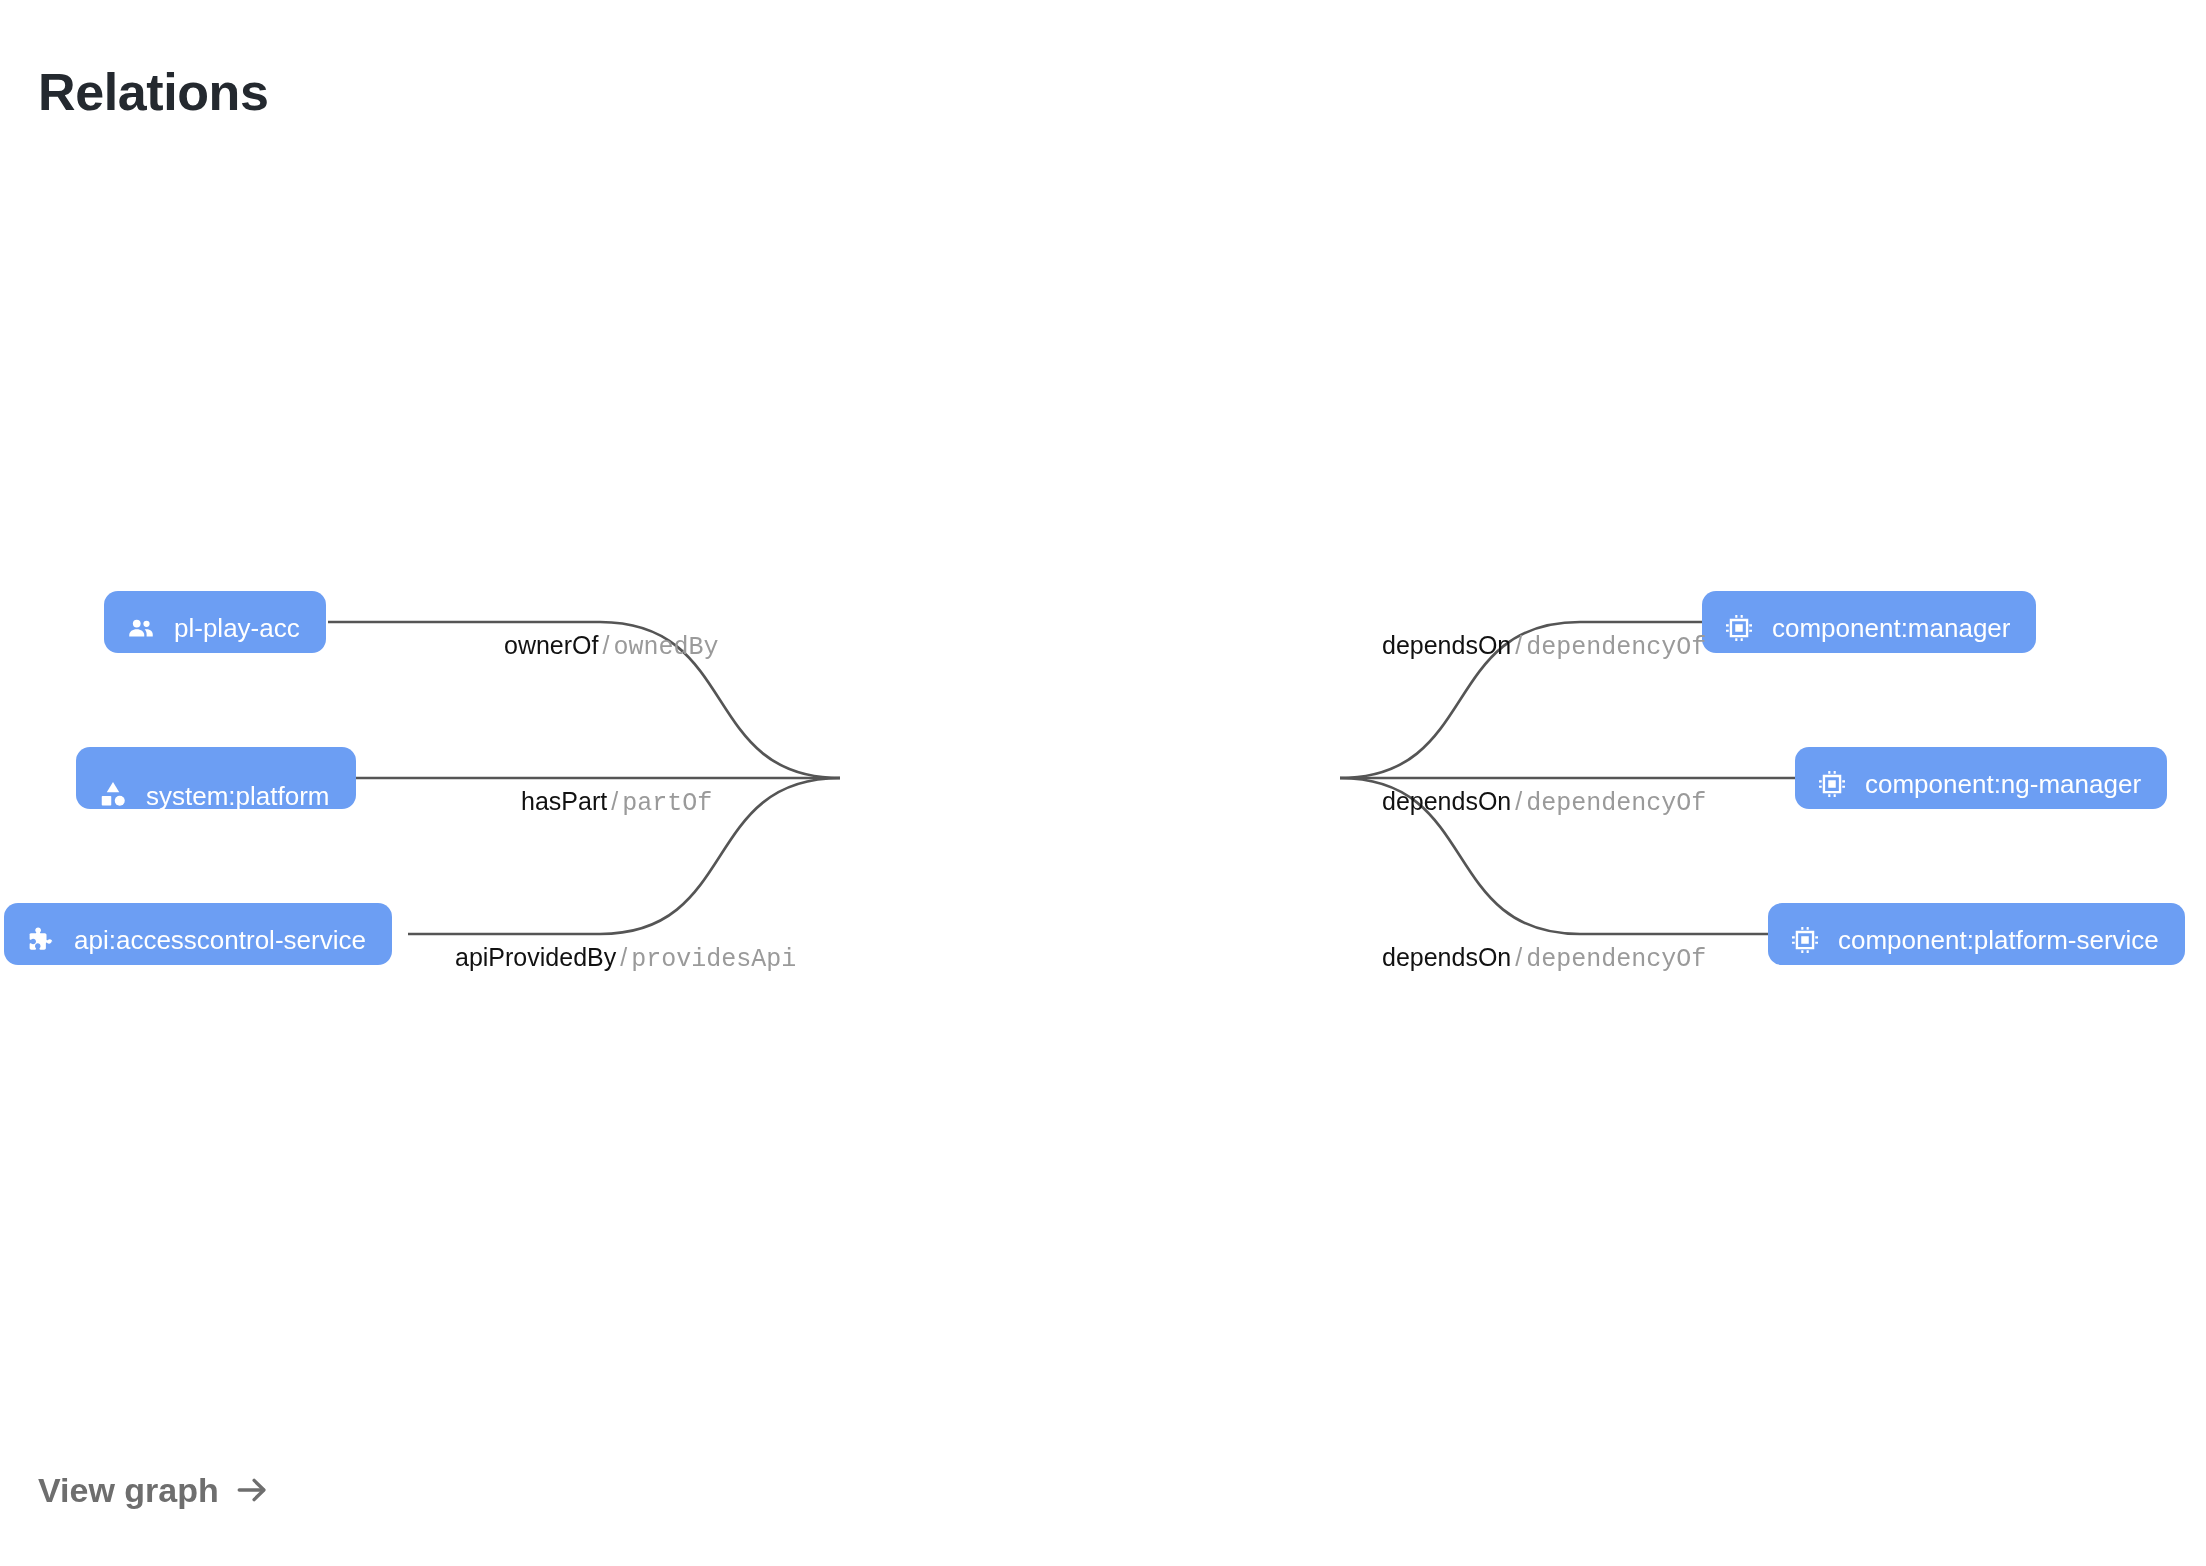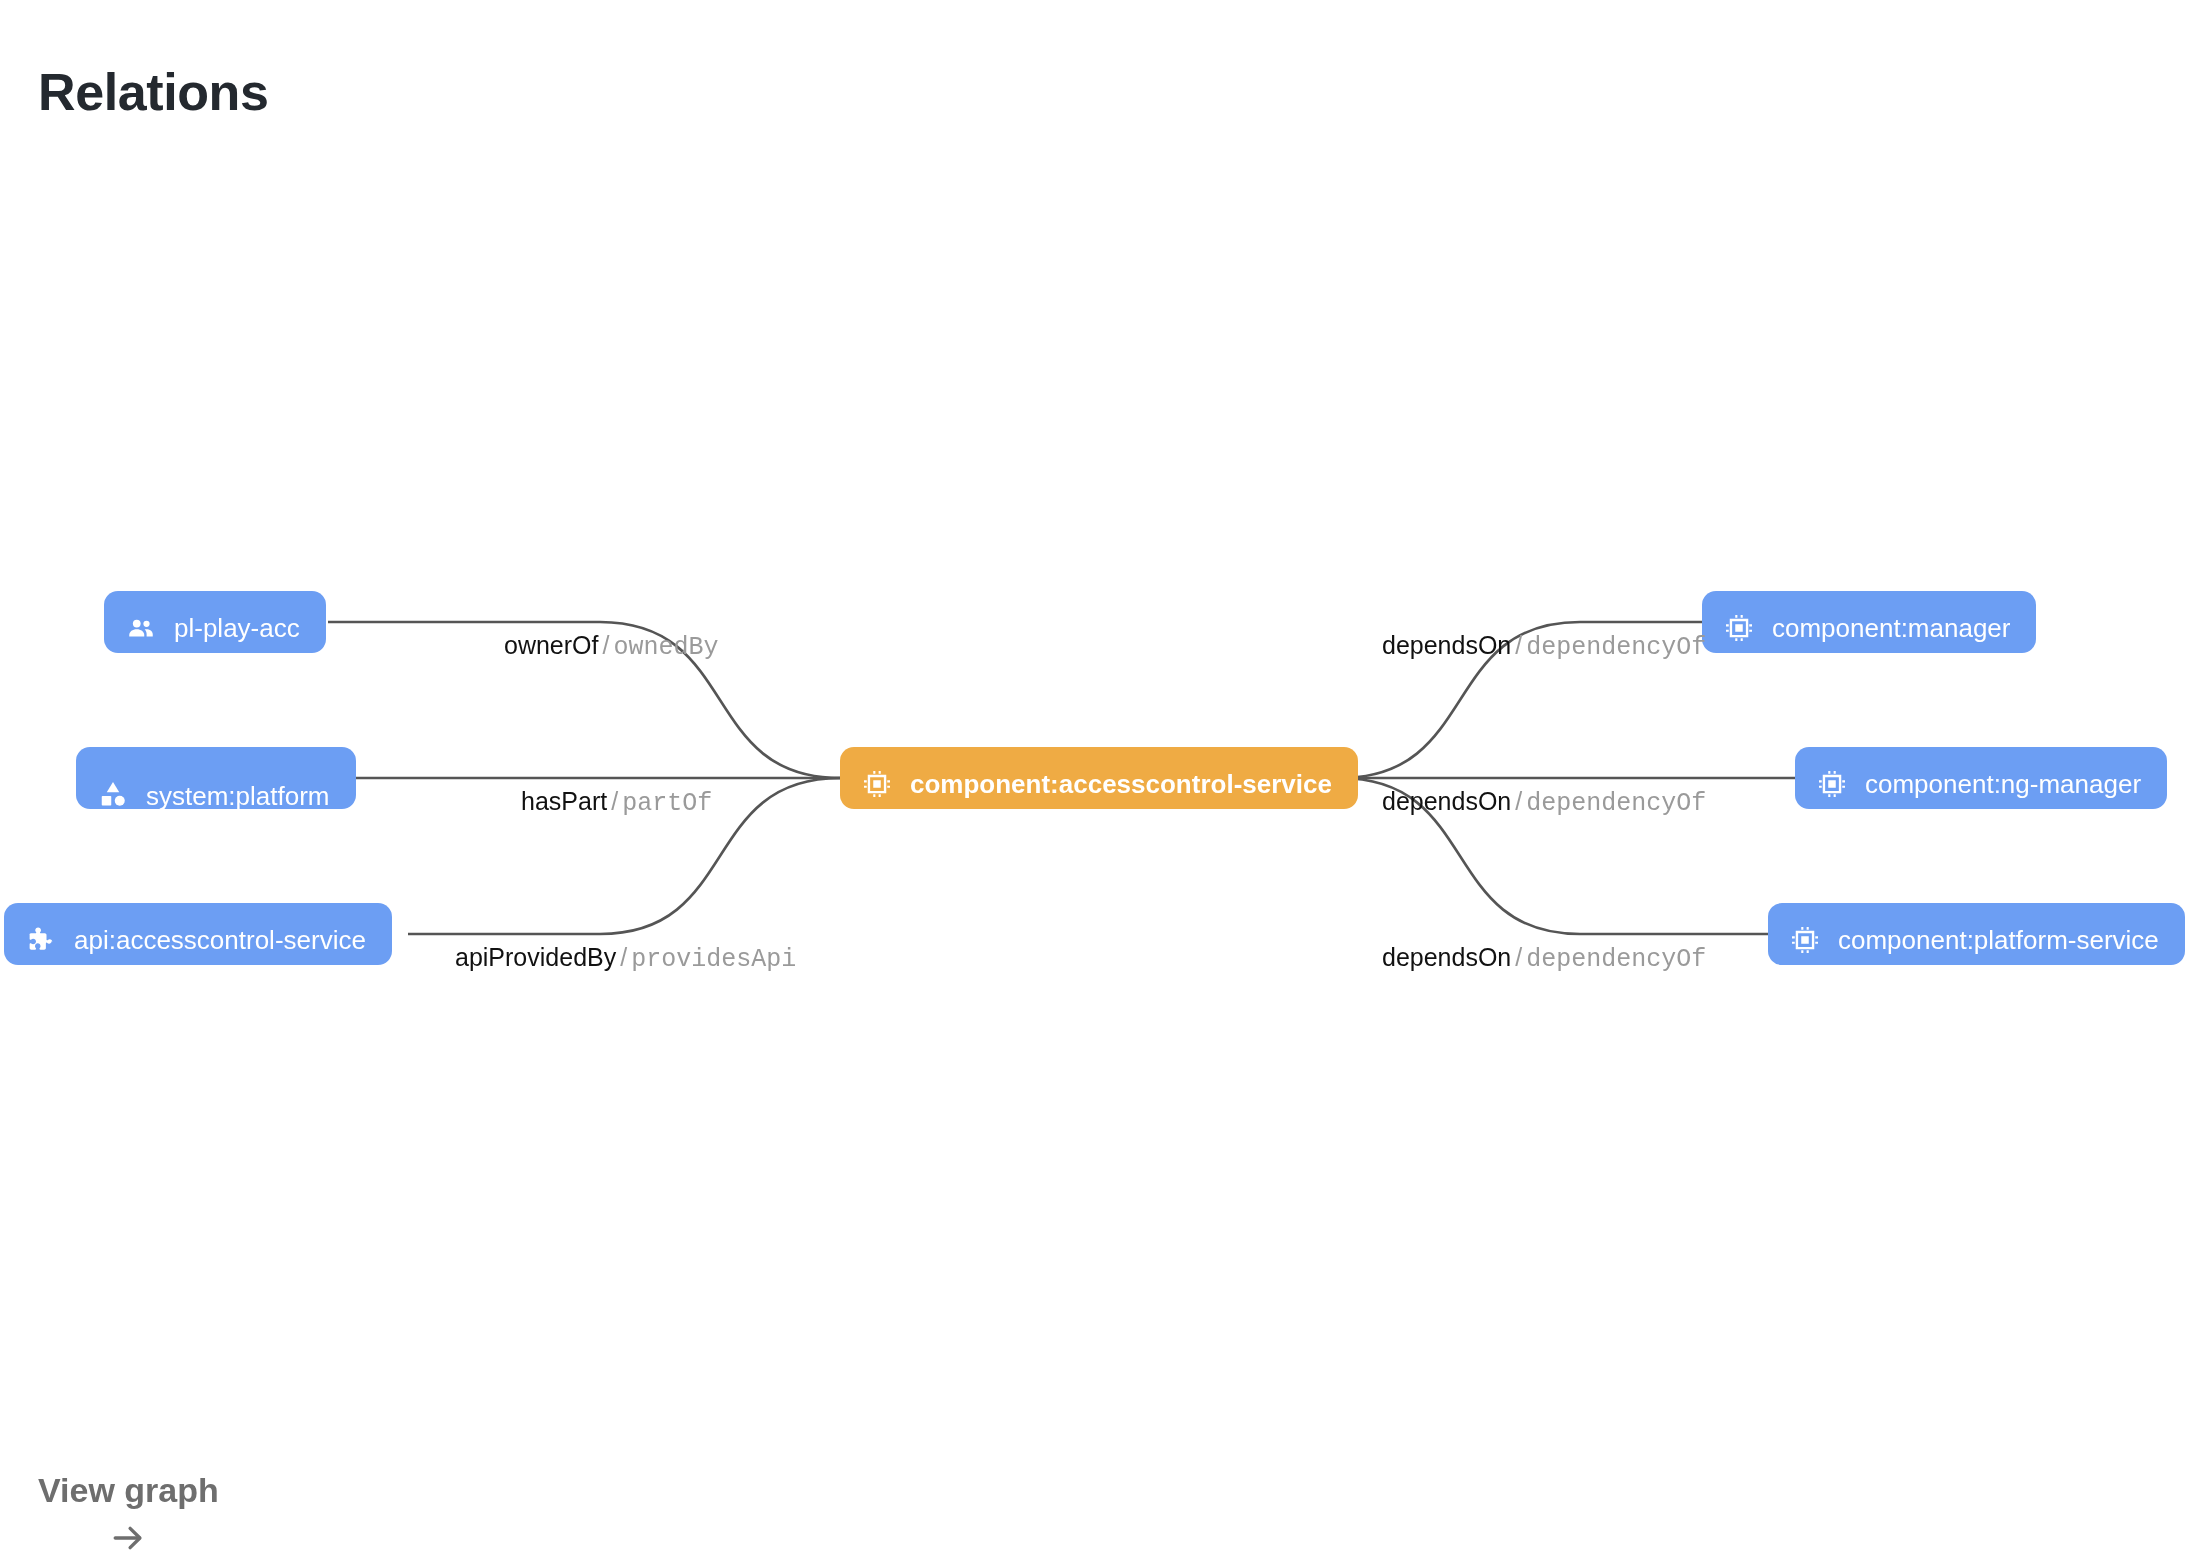--- a/index.html
+++ b/index.html
@@ -100,21 +100,20 @@
     top: 1473px;
     display: inline-flex;
     align-items: center;
     gap: 14px;
     font-size: 34px;
     font-weight: 700;
     color: #6e6e6e;
     text-decoration: none;
     cursor: pointer;
     line-height: 1;
-    flex-direction: column;
   }
   #view-graph-link .arrow-icon {
     display: inline-flex;
     align-items: center;
   }
 </style>
 </head>
 <body>
 
 <div id="page">
@@ -163,30 +162,20 @@
 
     <div class="node blue" style="left:4px; top:903px;">
       <span class="node-icon">
         <svg width="30" height="30" viewBox="0 0 24 24" fill="#ffffff" xmlns="http://www.w3.org/2000/svg">
           <path d="M20.6 12.6c0 1.3-1 2.3-2.2 2.3-.6 0-1-.2-1.4-.6-.2-.2-.5-.3-.7-.2-.3.1-.4.4-.4.7v3.5c0 .8-.6 1.4-1.4 1.4h-3c-.3 0-.6-.2-.7-.5s0-.6.2-.8c.4-.4.6-.9.6-1.5 0-1.3-1-2.3-2.2-2.3s-2.2 1-2.2 2.3c0 .6.2 1.1.6 1.5.2.2.3.5.2.8s-.4.5-.7.5h-3c-.8 0-1.4-.6-1.4-1.4v-3c0-.3.2-.6.5-.7s.6 0 .8.2c.4.4.9.6 1.5.6 1.3 0 2.3-1 2.3-2.2s-1-2.2-2.3-2.2c-.6 0-1.1.2-1.5.6-.2.2-.5.3-.8.2s-.5-.4-.5-.7v-3C2.6 7.2 3.2 6.6 4 6.6h3.5c.3 0 .6-.1.7-.4.1-.2 0-.5-.2-.7-.4-.4-.6-.9-.6-1.4 0-1.2 1-2.2 2.3-2.2s2.3 1 2.3 2.2c0 .5-.2 1-.6 1.4-.2.2-.3.5-.2.7.1.3.4.4.7.4H15c.8 0 1.4.6 1.4 1.4v3.5c0 .3.1.6.4.7.2.1.5 0 .7-.2.4-.4.9-.6 1.4-.6 1.2 0 2.2 1 2.2 2.2z"></path>
         </svg>
       </span>
       <span class="node-label">api:accesscontrol-service</span>
     </div>
 
-    <div class="node orange" style="left:840px; top:747px;">
-      <span class="node-icon">
-        <svg width="30" height="30" viewBox="0 0 24 24" fill="#ffffff" xmlns="http://www.w3.org/2000/svg">
-          <path d="M9 1.6h1.7v2.2H9zM13.3 1.6H15v2.2h-1.7zM9 20.2h1.7v2.2H9zM13.3 20.2H15v2.2h-1.7zM1.6 9h2.2v1.7H1.6zM1.6 13.3h2.2V15H1.6zM20.2 9h2.2v1.7h-2.2zM20.2 13.3h2.2V15h-2.2z"></path>
-          <path d="M4.6 4.6h14.8v14.8H4.6zm1.9 1.9v11h11v-11z"></path>
-          <rect x="9" y="9" width="6" height="6"></rect>
-        </svg>
-      </span>
-      <span class="node-label">component:accesscontrol-service</span>
-    </div>
 
     <div class="node blue" style="left:1702px; top:591px;">
       <span class="node-icon">
         <svg width="30" height="30" viewBox="0 0 24 24" fill="#ffffff" xmlns="http://www.w3.org/2000/svg">
           <path d="M9 1.6h1.7v2.2H9zM13.3 1.6H15v2.2h-1.7zM9 20.2h1.7v2.2H9zM13.3 20.2H15v2.2h-1.7zM1.6 9h2.2v1.7H1.6zM1.6 13.3h2.2V15H1.6zM20.2 9h2.2v1.7h-2.2zM20.2 13.3h2.2V15h-2.2z"></path>
           <path d="M4.6 4.6h14.8v14.8H4.6zm1.9 1.9v11h11v-11z"></path>
           <rect x="9" y="9" width="6" height="6"></rect>
         </svg>
       </span>
       <span class="node-label">component:manager</span>

